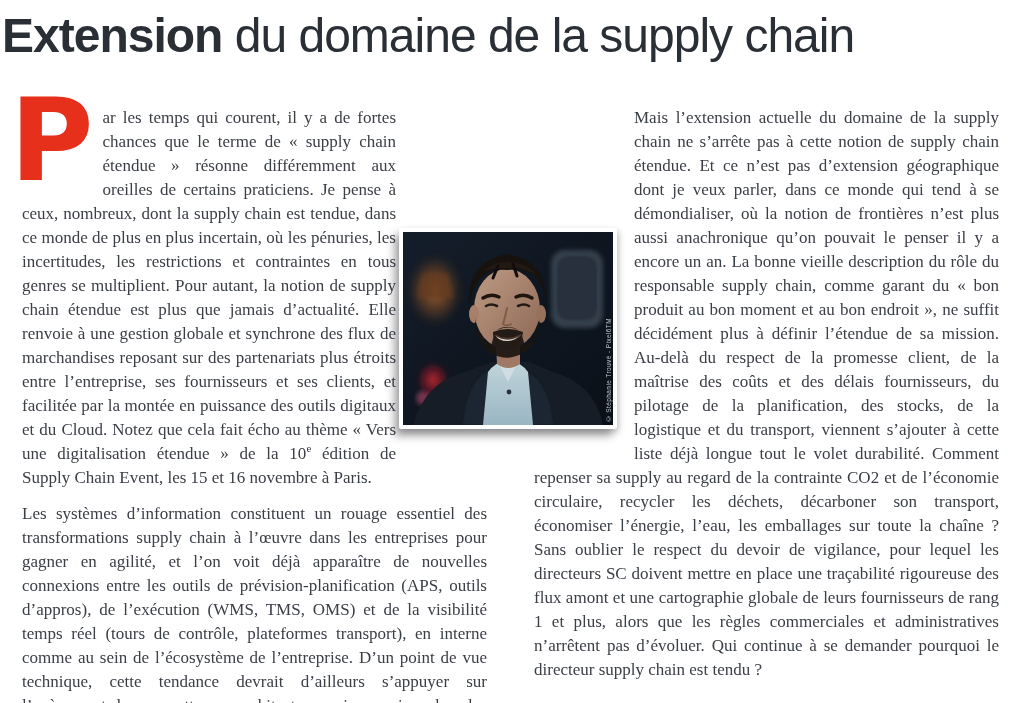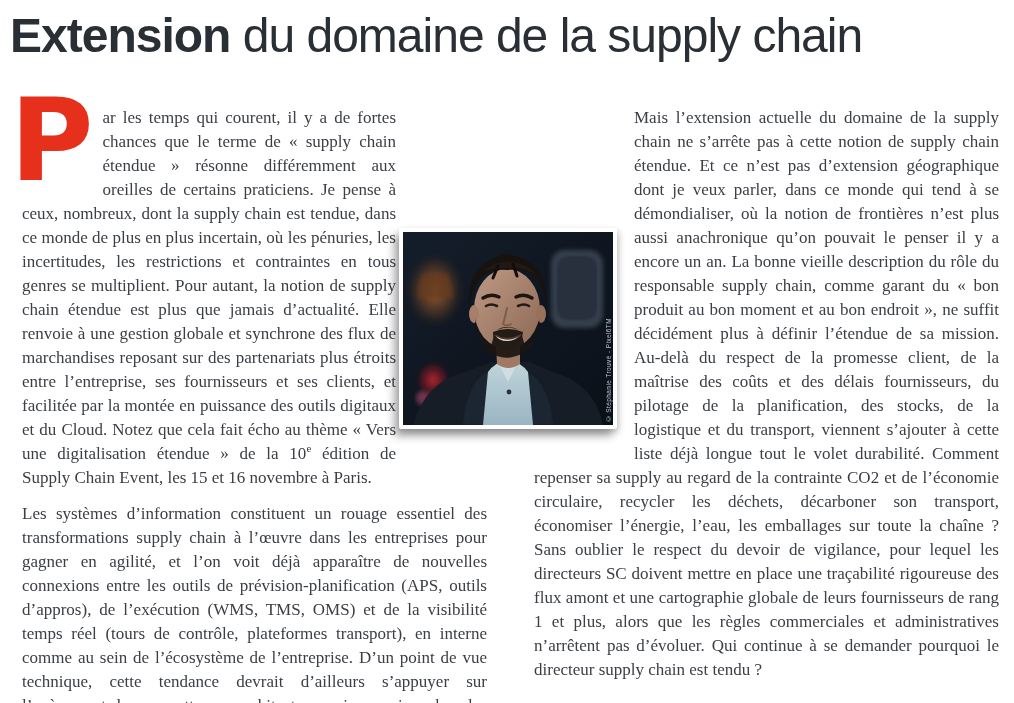--- a/index.html
+++ b/index.html
@@ -1,21 +1,21 @@
 <!DOCTYPE html>
 <html lang="fr"><head>
 <meta charset="utf-8">
 <style>
   * { margin:0; padding:0; box-sizing:border-box; }
   html,body { width:1014px; height:703px; background:#ffffff; overflow:hidden; }
   body { font-family:"Liberation Serif", serif; color:#3a3e45; position:relative; }
 
   
   .headline {
-    position:absolute; left:10px; top:8px; width:1000px;
+    position:absolute; left:2px; top:8px; width:1000px;
     font-family:"Liberation Sans", sans-serif;
     font-size:48px; line-height:1.18; letter-spacing:-1px;
     color:#2a2e35; white-space:nowrap;
   }
   .headline .strong { font-weight:700; }
   .headline .light  { font-weight:400; }
 
   
   .col {
     position:absolute; top:94px; width:489px;

